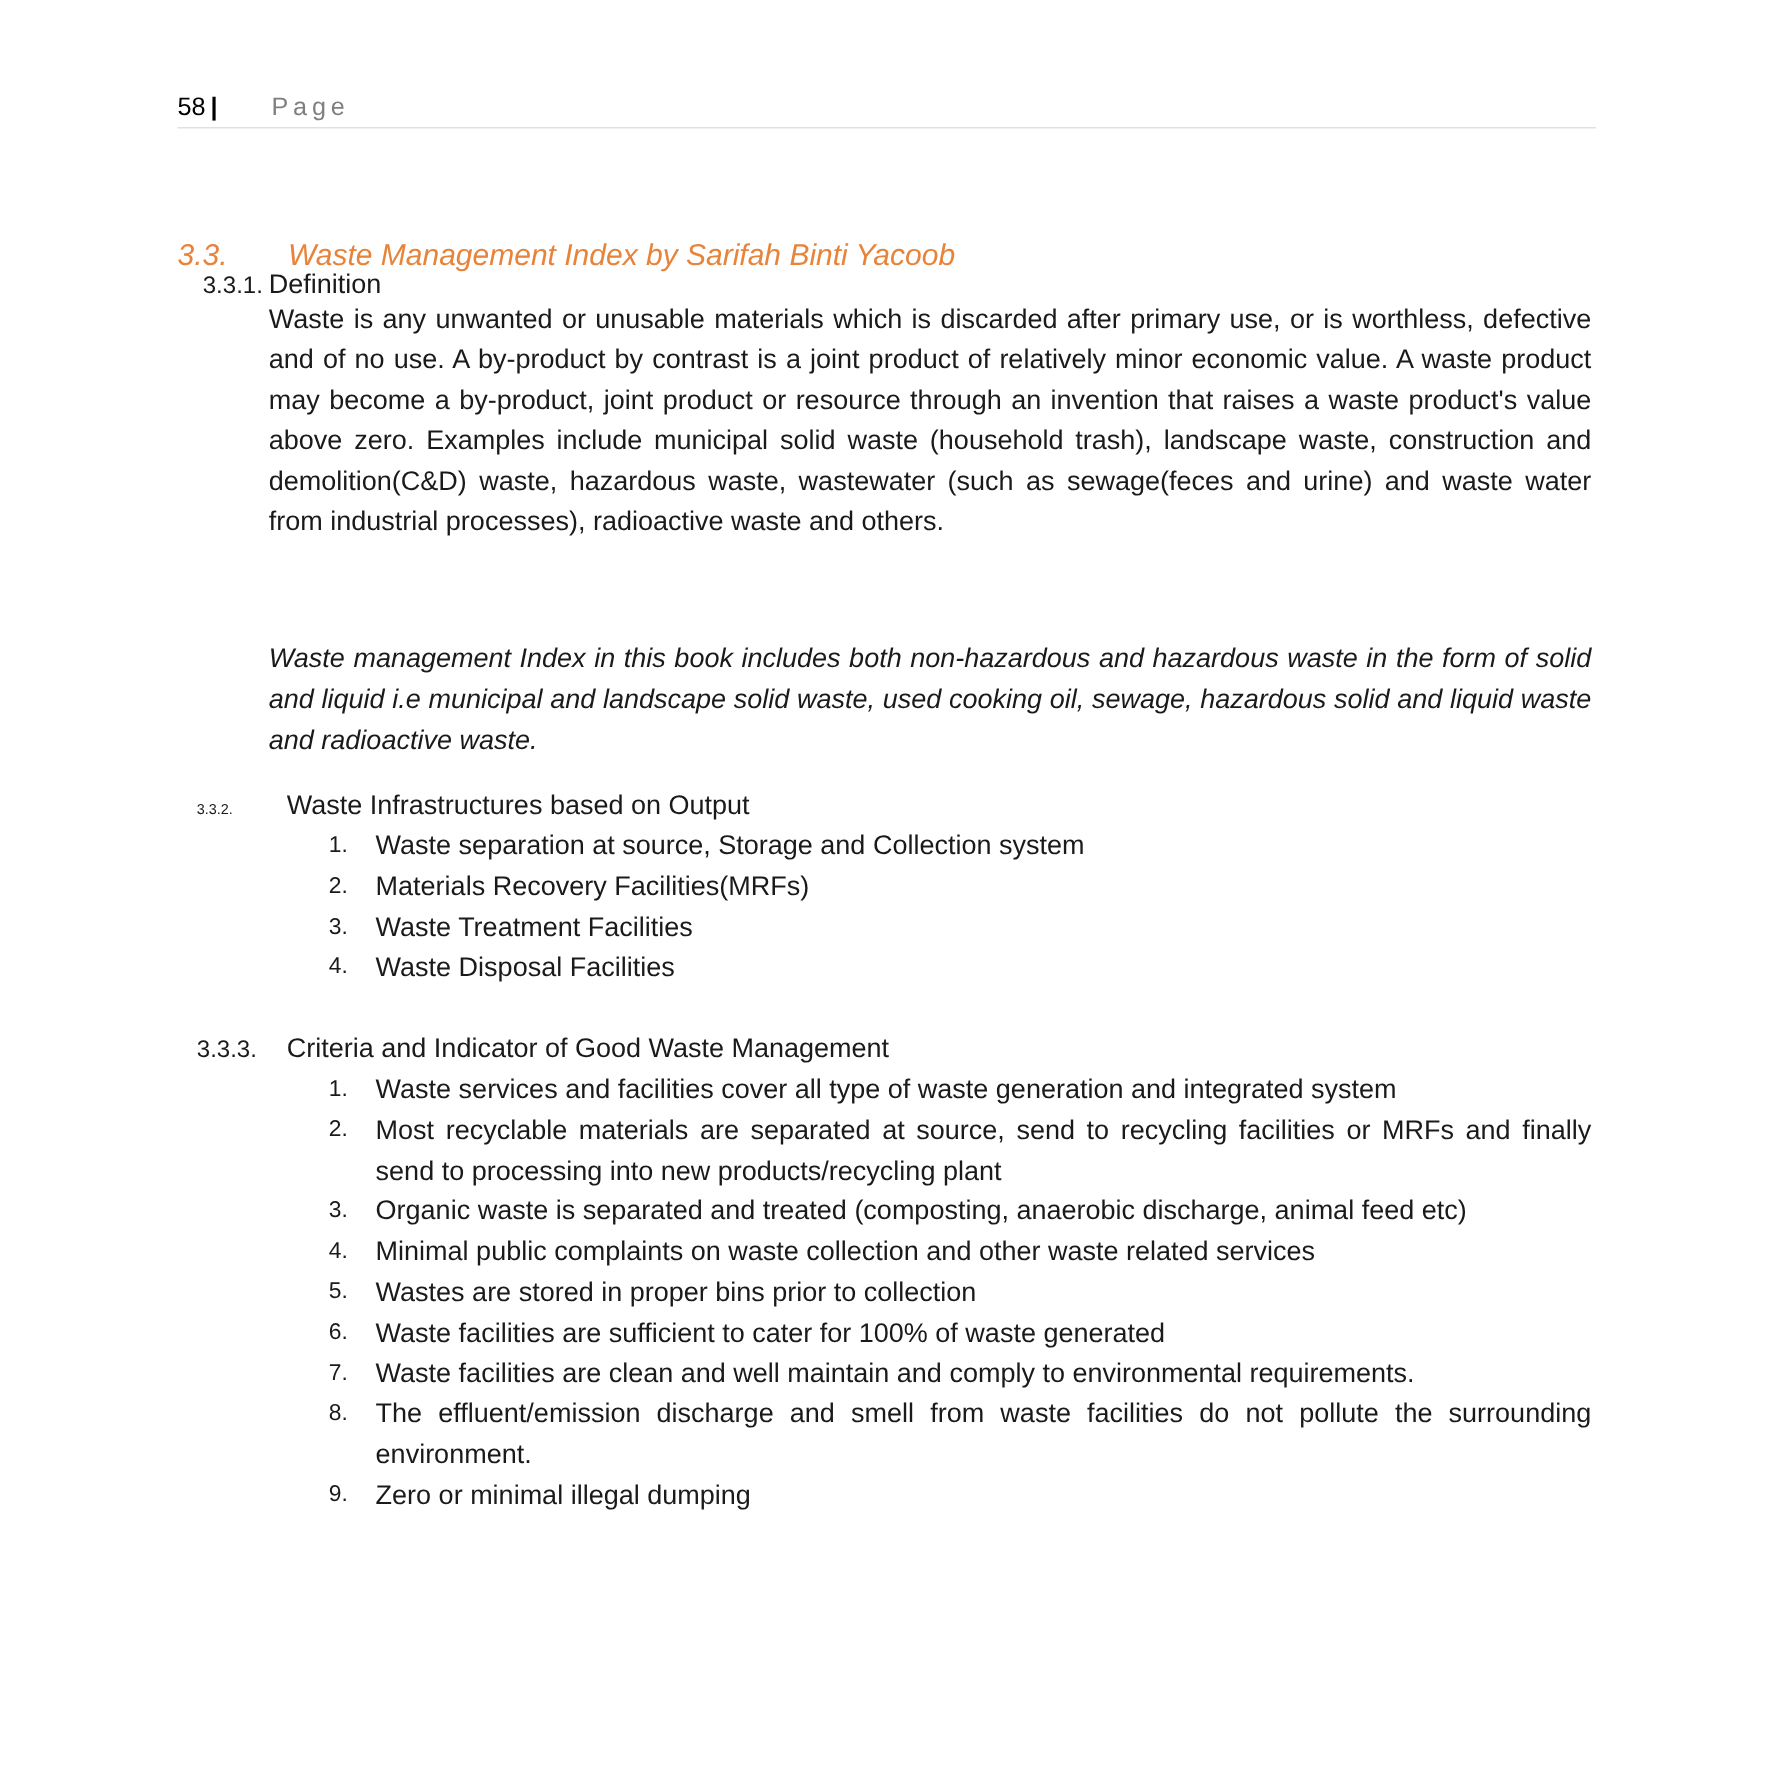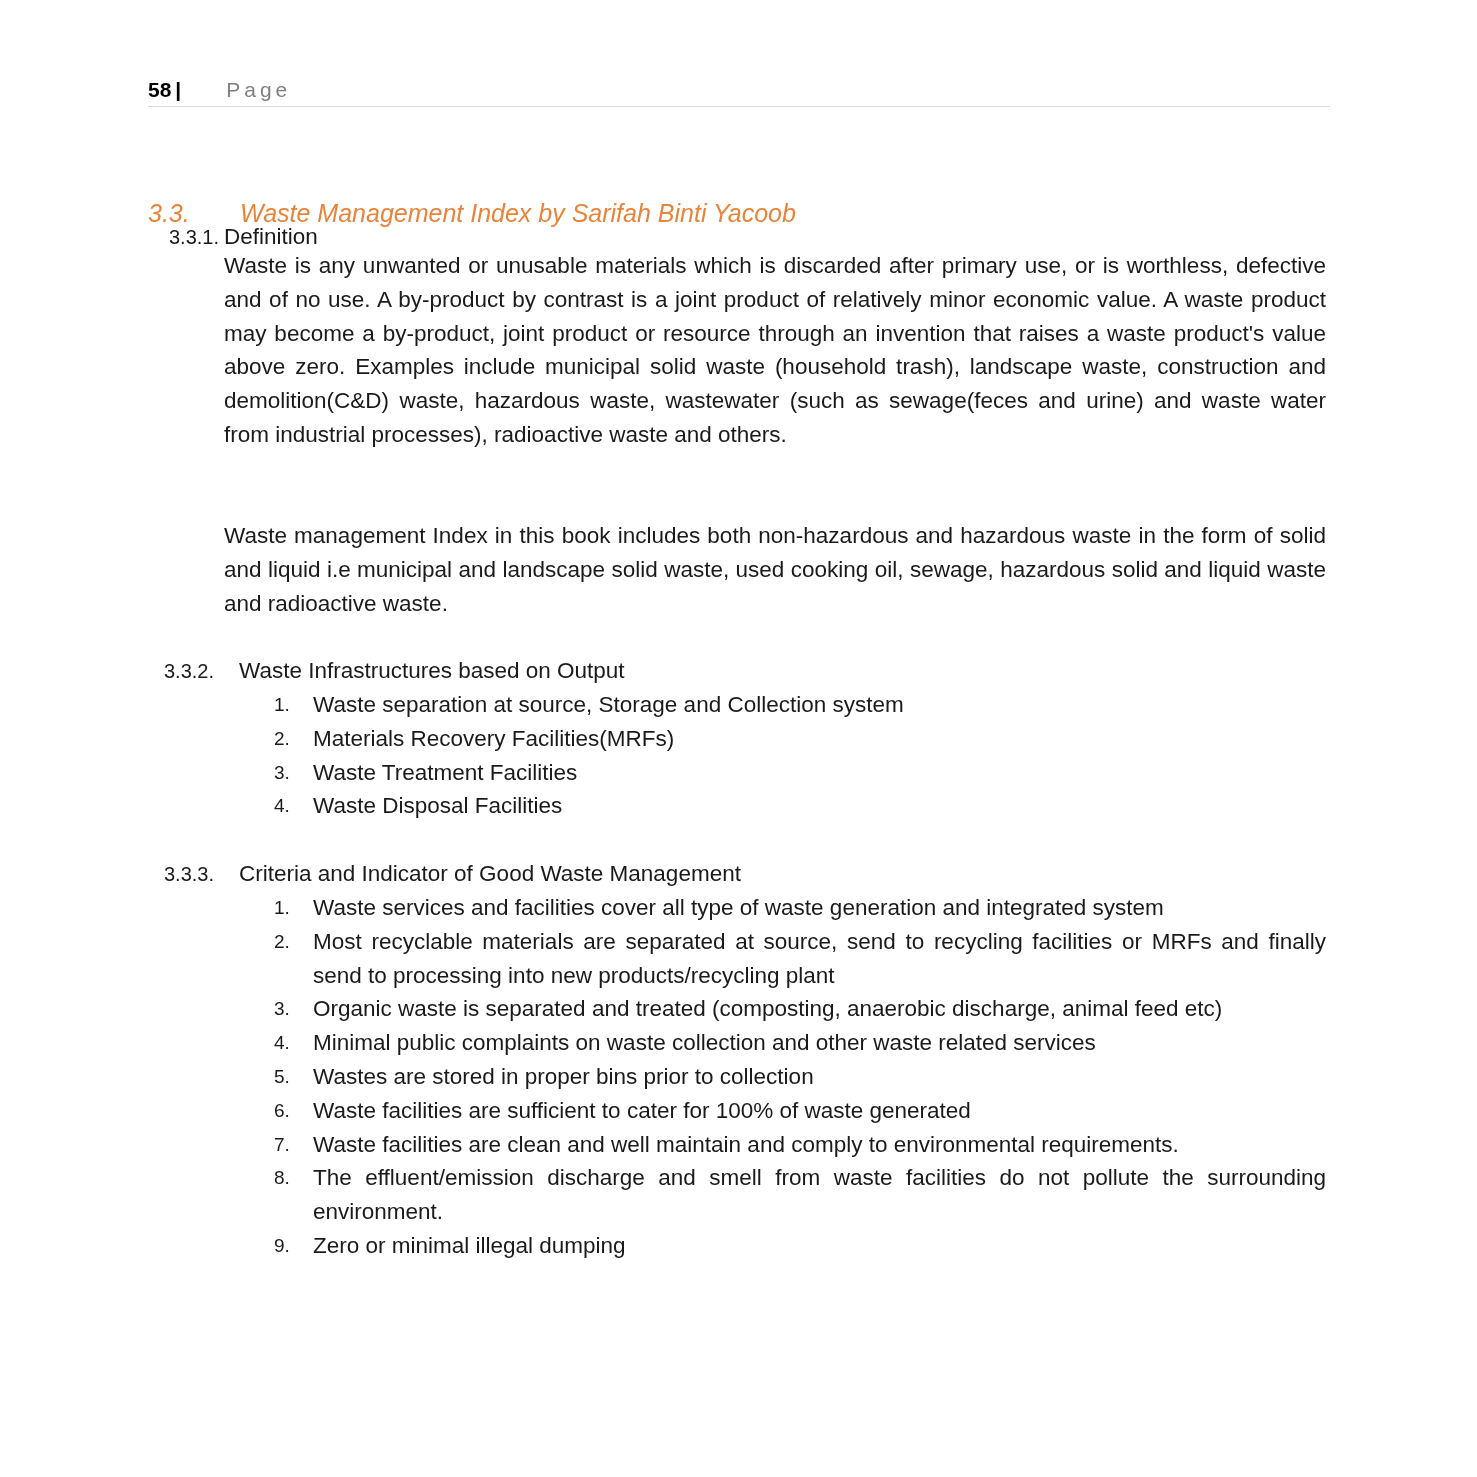--- a/index.html
+++ b/index.html
@@ -20,21 +20,21 @@
       left: 148px;
       top: 76px;
       width: 1182px;
       height: 30px;
       border-bottom: 1px solid #d9d9d9;
       font-family: "Liberation Sans", sans-serif;
       font-size: 21px;
       line-height: 28px;
     }
     .page-number {
-      font-weight: bold;
+      font-weight: normal;
       color: #000;
     }
     .page-sep {
       font-weight: bold;
       color: #000;
       margin: 0 6px 0 4px;
     }
     .page-word {
       color: #7f7f7f;
       letter-spacing: 4px;
@@ -110,24 +110,24 @@
 <div class="section-heading" style="color: rgb(232, 131, 58);">
   <span class="num">3.3.</span><span>Waste Management Index by Sarifah Binti Yacoob</span>
 </div>
 
 <div class="content">
 
   <div class="subsec-title" style="left:164px; top:220px;text-align:center;">
     <span class="subsec-num" style="font-size:20px; width:60px;">3.3.1.</span><span>Definition</span>
   </div>
   <p class="para" style="top:249px;">Waste is any unwanted or unusable materials which is discarded after primary use, or is worthless, defective and of no use. A by-product by contrast is a joint product of relatively minor economic value. A waste product may become a by-product, joint product or resource through an invention that raises a waste product's value above zero. Examples include municipal solid waste (household trash), landscape waste, construction and demolition(C&amp;D) waste, hazardous waste, wastewater (such as sewage(feces and urine) and waste water from industrial processes), radioactive waste and others.</p>
-  <p class="para" style="top:519px;">Waste management Index in this book includes both non-hazardous and hazardous waste in the form of solid and liquid i.e municipal and landscape solid waste, used cooking oil, sewage, hazardous solid and liquid waste and radioactive waste.</p>
+  <p class="para" style="top:532px;font-style:italic;">Waste management Index in this book includes both non-hazardous and hazardous waste in the form of solid and liquid i.e municipal and landscape solid waste, used cooking oil, sewage, hazardous solid and liquid waste and radioactive waste.</p>
 
   <div class="subsec-title" style="left:164px; top:654px;">
-    <span class="subsec-num" style="font-size:20px; width:75px;">3.3.2.</span><span>Waste Infrastructures based on Output</span>
+    <span class="subsec-num" style="font-size:12px; width:75px;">3.3.2.</span><span>Waste Infrastructures based on Output</span>
   </div>
   <ol class="list" style="top:688px;">
     <li>
         <span class="marker">1.</span>
         <span class="text">Waste separation at source, Storage and Collection system</span>
       </li>
     <li>
         <span class="marker">2.</span>
         <span class="text">Materials Recovery Facilities(MRFs)</span>
       </li>

